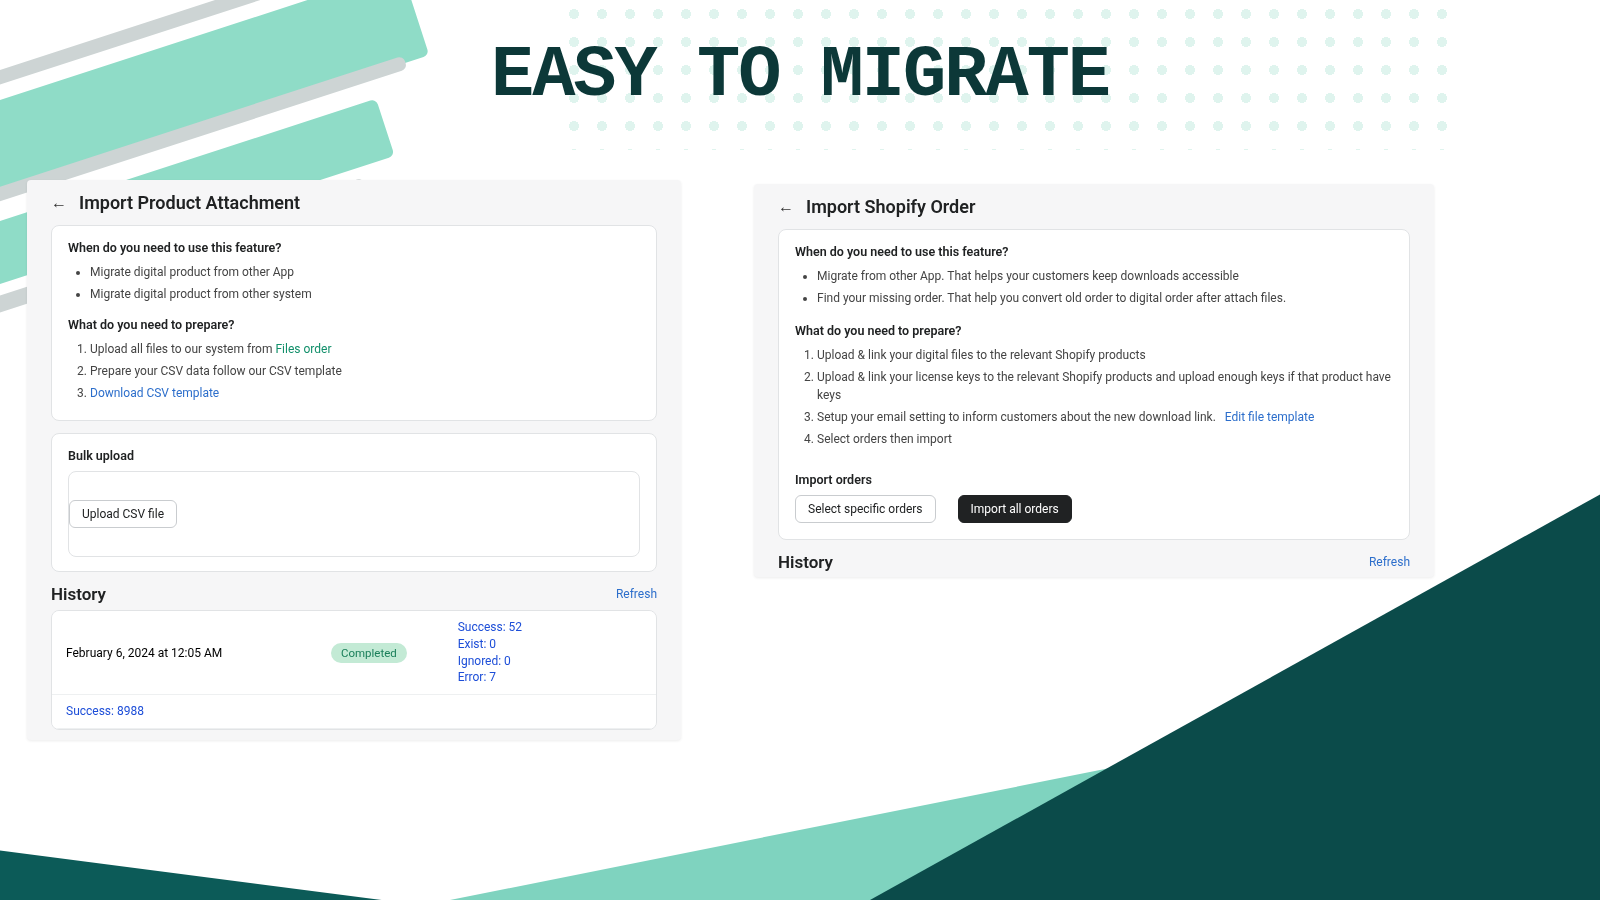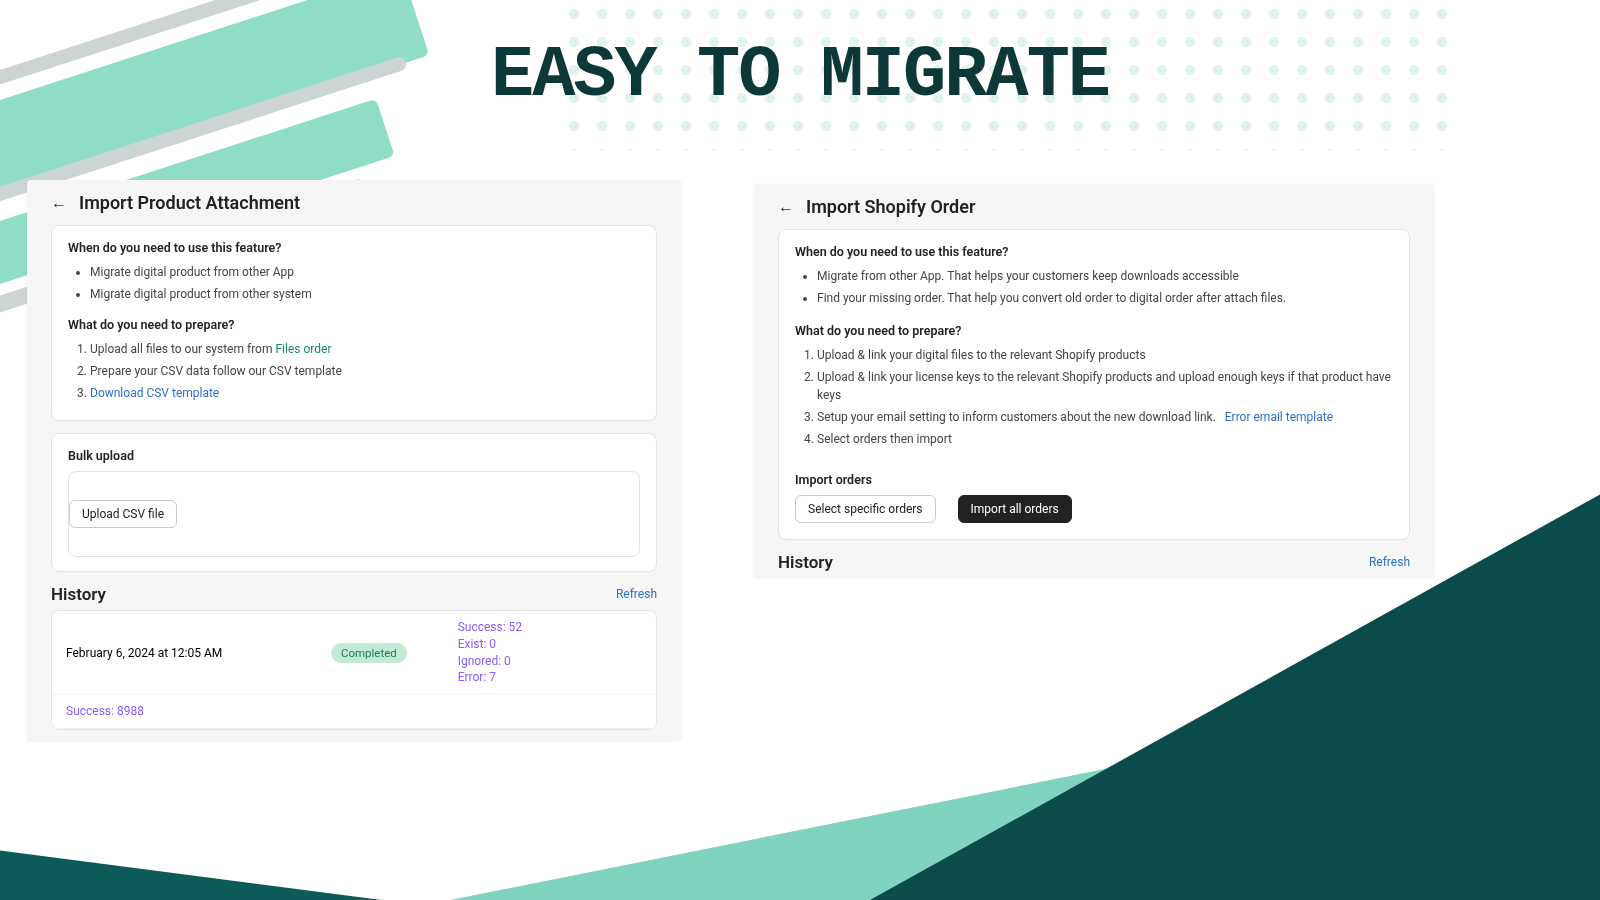--- a/index.html
+++ b/index.html
@@ -37,21 +37,21 @@
 .htitle{font-size:17px;font-weight:600;color:#202223}
 .refresh{font-size:12px;color:#2c6ecb;cursor:pointer}
 .table{margin:6px 24px 0;border:1px solid #e1e3e5;border-radius:8px;overflow:hidden}
 .thead,.trow{display:flex;padding:8px 14px;font-size:12px}
 .thead{background:#f6f6f7;color:#6d7175;border-bottom:1px solid #e1e3e5}
 .trow{border-bottom:1px solid #eef0f1;align-items:center;background:#fff}
 .c1{width:46%}
 .c2{width:22%}
 .c3{width:32%;line-height:1.4}
 .badge{display:inline-block;background:#c3ead5;color:#1a7f5a;border-radius:10px;padding:3px 10px;font-size:11.5px}
-.rline{color:#8b5cf6}
+.rline{color:#1d4ed8}
 .imp-wrap{padding:6px 0 2px}
 .imp-buttons{display:flex;gap:22px;margin-top:6px}
 </style>
 </head>
 <body>
 
 <div class="bg">
   <div class="stripe s1"></div>
     <div class="stripe s2"></div>
     <div class="stripe s3"></div>
@@ -122,21 +122,21 @@
   <div class="card">
     <div class="q">When do you need to use this feature?</div>
     <ul class="bl">
       <li>Migrate from other App. That helps your customers keep downloads accessible</li>
       <li>Find your missing order. That help you convert old order to digital order after attach files.</li>
     </ul>
     <div class="q" style="margin-top:16px">What do you need to prepare?</div>
     <ol class="nl">
       <li>Upload &amp; link your digital files to the relevant Shopify products</li>
       <li>Upload &amp; link your license keys to the relevant Shopify products and upload enough keys if that product have keys</li>
-      <li><span>Setup your email setting to inform customers about the new download link.</span> &nbsp; <span class="link">Error email template</span></li>
+      <li><span>Setup your email setting to inform customers about the new download link.</span> &nbsp; <span class="link">Edit file template</span></li>
       <li>Select orders then import</li>
     </ol>
     <div class="imp-wrap">
       <div class="q" style="margin-top:14px">Import orders</div>
       <div class="imp-buttons">
         <span class="btn">Select specific orders</span>
         <span class="btn btn-dark">Import all orders</span>
       </div>
     </div>
   </div>

